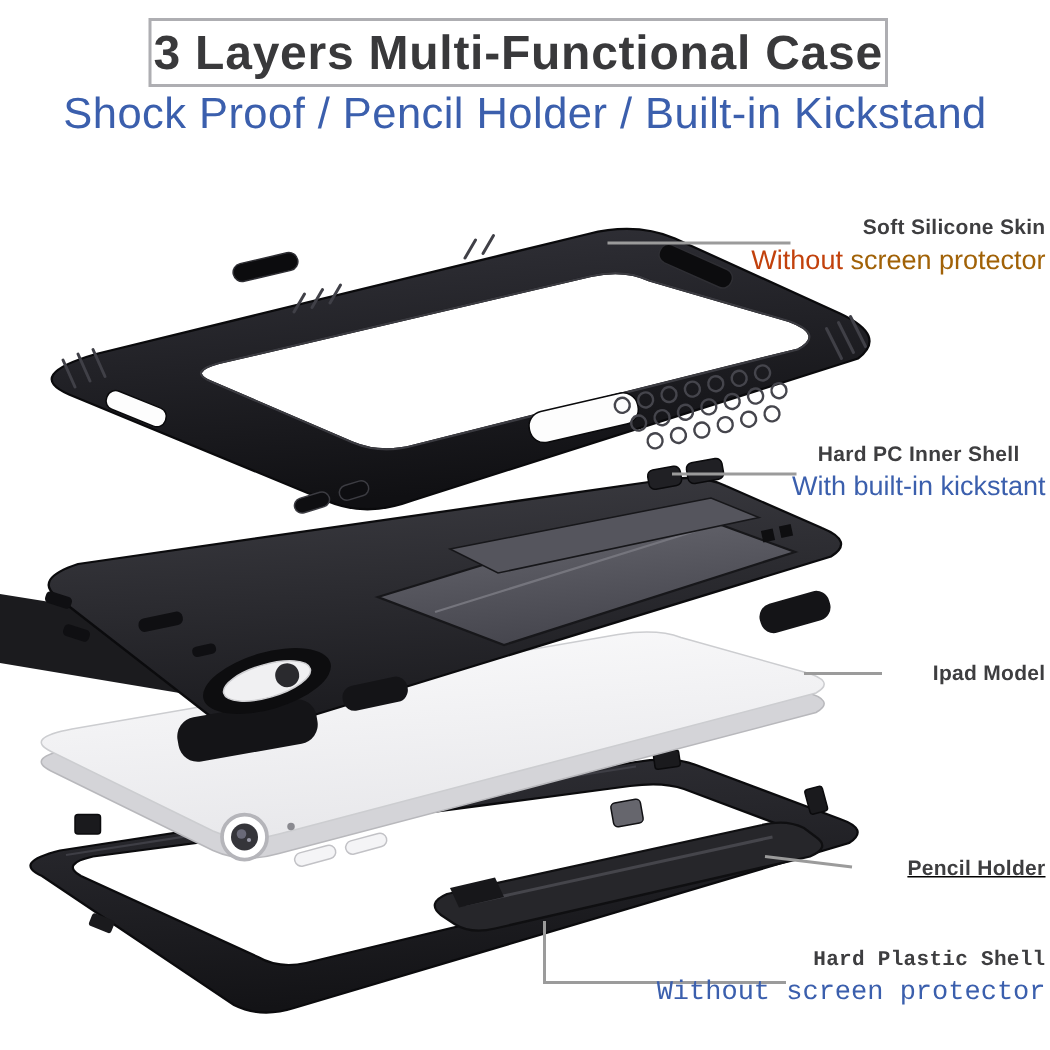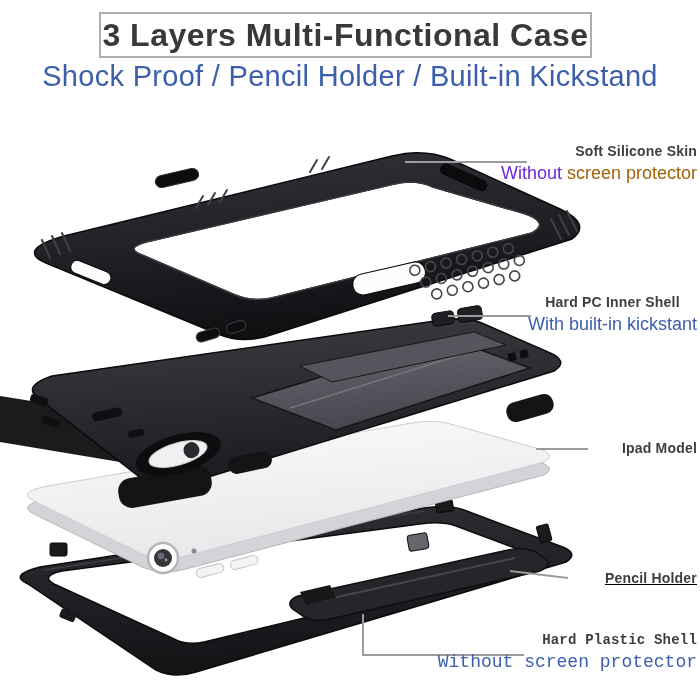--- a/index.html
+++ b/index.html
@@ -8,21 +8,21 @@
   
   #title-box{position:absolute;left:99px;top:12px;width:489px;height:42px;
              border:2px solid #aeaeb2;background:#ffffff;display:flex;align-items:center;justify-content:center;}
   #title-text{font-size:32px;font-weight:bold;color:#39393b;letter-spacing:0.5px;white-space:nowrap;}
   #subtitle-text{position:absolute;left:0;top:60px;width:700px;text-align:center;
                  font-size:29px;color:#3b5fad;letter-spacing:0.3px;}
   
   .ann{position:absolute;right:3px;text-align:right;}
   .ann-title{font-size:14px;font-weight:bold;color:#3e3e40;letter-spacing:0.2px;line-height:21px;white-space:nowrap;}
   .ann-cap{font-size:18px;line-height:19px;margin-top:2px;white-space:nowrap;}
-  .cap-red{color:#6d28d9;}
+  .cap-red{color:#c2410c;}
   .cap-gray{color:#a16207;}
   .cap-blue{color:#3b5fad;}
   #ann-silicone{top:141px;}
   #ann-pcshell{top:292px;text-align:center;}
   #ann-ipad{top:438px;}
   #ann-pencil{top:568px;text-decoration:underline;}
   #ann-plastic{top:630px;font-family:Liberation Mono, monospace;}
   
   #art{position:absolute;left:0;top:0;width:700px;height:700px;}
 </style>

